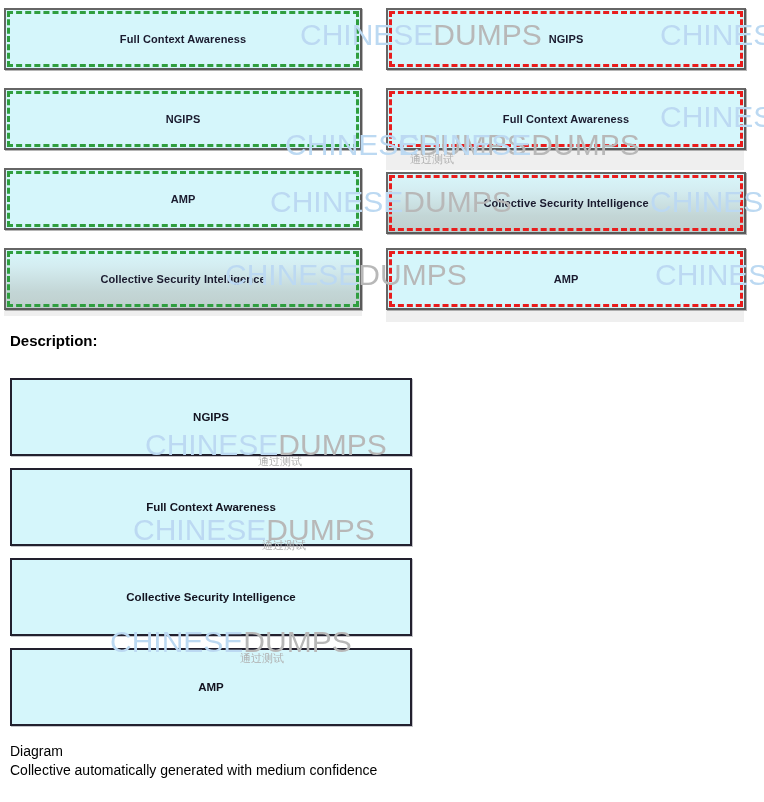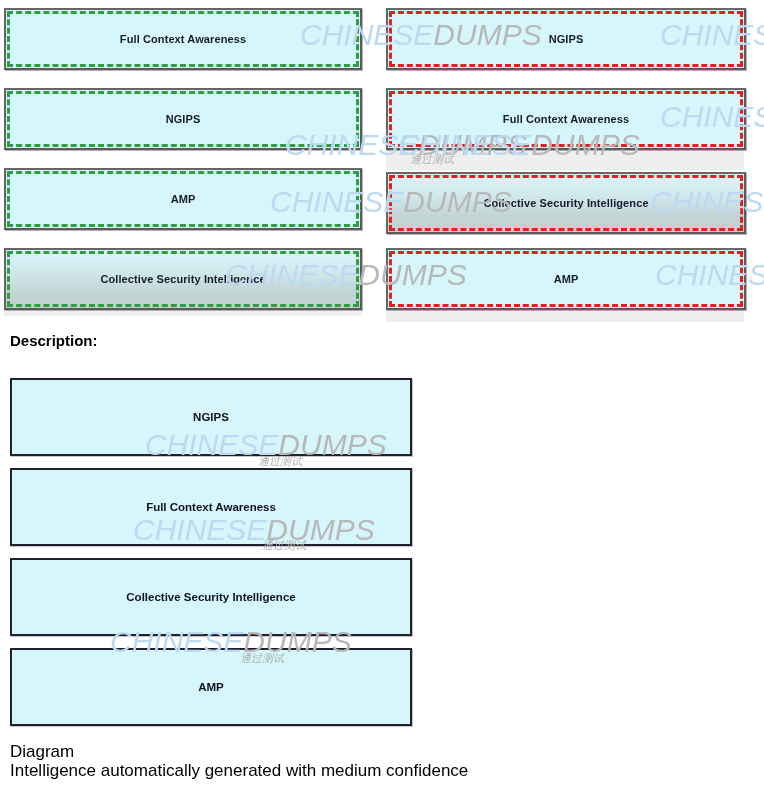--- a/index.html
+++ b/index.html
@@ -113,21 +113,21 @@
   .erow0 { top: 8px;   }
   .erow1 { top: 98px;  }
   .erow2 { top: 188px; }
   .erow3 { top: 278px; }
 
   
   .caption {
     position: absolute;
     left: 10px;
     top: 742px;
-    font-size: 17px;
+    font-size: 14px;
     color: #000000;
     line-height: 19px;
     font-family: "Liberation Sans", sans-serif;
   }
   .caption div { white-space: nowrap; }
 
   
   .wm {
     position: absolute;
     pointer-events: none;
@@ -222,24 +222,24 @@
     </div>
 
     <div class="exp-box erow3">
       <div class="exp-label">AMP</div>
     </div>
 
   </div>
 
   <div class="caption">
     <div>Diagram</div>
-    <div>Intelligence automatically generated with medium confidence</div>
+    <div>Collective automatically generated with medium confidence</div>
   </div>
 
-  <div id="wm-layer" style="position:absolute;left:0;top:0;width:764px;height:802px;pointer-events:none;font-style:italic;">
+  <div id="wm-layer" style="position:absolute;left:0;top:0;width:764px;height:802px;pointer-events:none;">
       <div class="wm" style="left: 300px; top: 18px; font-size: 30px;"><span class="c1" style="color: rgb(188, 217, 242);">CHINESE</span><span class="c2" style="color: rgb(184, 184, 184);">DUMPS</span></div>
       <div class="wm" style="left: 660px; top: 18px; font-size: 30px;"><span class="c1" style="color: rgb(188, 217, 242);">CHINESE</span></div>
       <div class="wm" style="left: 285px; top: 128px; font-size: 30px;"><span class="c1" style="color: rgb(188, 217, 242);">CHINESE</span><span class="c2" style="color: rgb(184, 184, 184);">DUMPS</span></div>
       <div class="wm" style="left: 660px; top: 100px; font-size: 30px;"><span class="c1" style="color: rgb(188, 217, 242);">CHINESE</span></div>
       <div class="wm" style="left: 398px; top: 128px; font-size: 30px;"><span class="c1" style="color: rgb(188, 217, 242);">CHINESE</span><span class="c2" style="color: rgb(184, 184, 184);">DUMPS</span></div>
       <div class="wm-sub" style="left: 410px; top: 152px; font-size: 11px;">通过测试</div>
       <div class="wm" style="left: 270px; top: 185px; font-size: 30px;"><span class="c1" style="color: rgb(188, 217, 242);">CHINESE</span><span class="c2" style="color: rgb(184, 184, 184);">DUMPS</span></div>
       <div class="wm" style="left: 650px; top: 185px; font-size: 30px;"><span class="c1" style="color: rgb(188, 217, 242);">CHINESE</span></div>
       <div class="wm" style="left: 225px; top: 258px; font-size: 30px;"><span class="c1" style="color: rgb(188, 217, 242);">CHINESE</span><span class="c2" style="color: rgb(184, 184, 184);">DUMPS</span></div>
       <div class="wm" style="left: 655px; top: 258px; font-size: 30px;"><span class="c1" style="color: rgb(188, 217, 242);">CHINESE</span></div>

